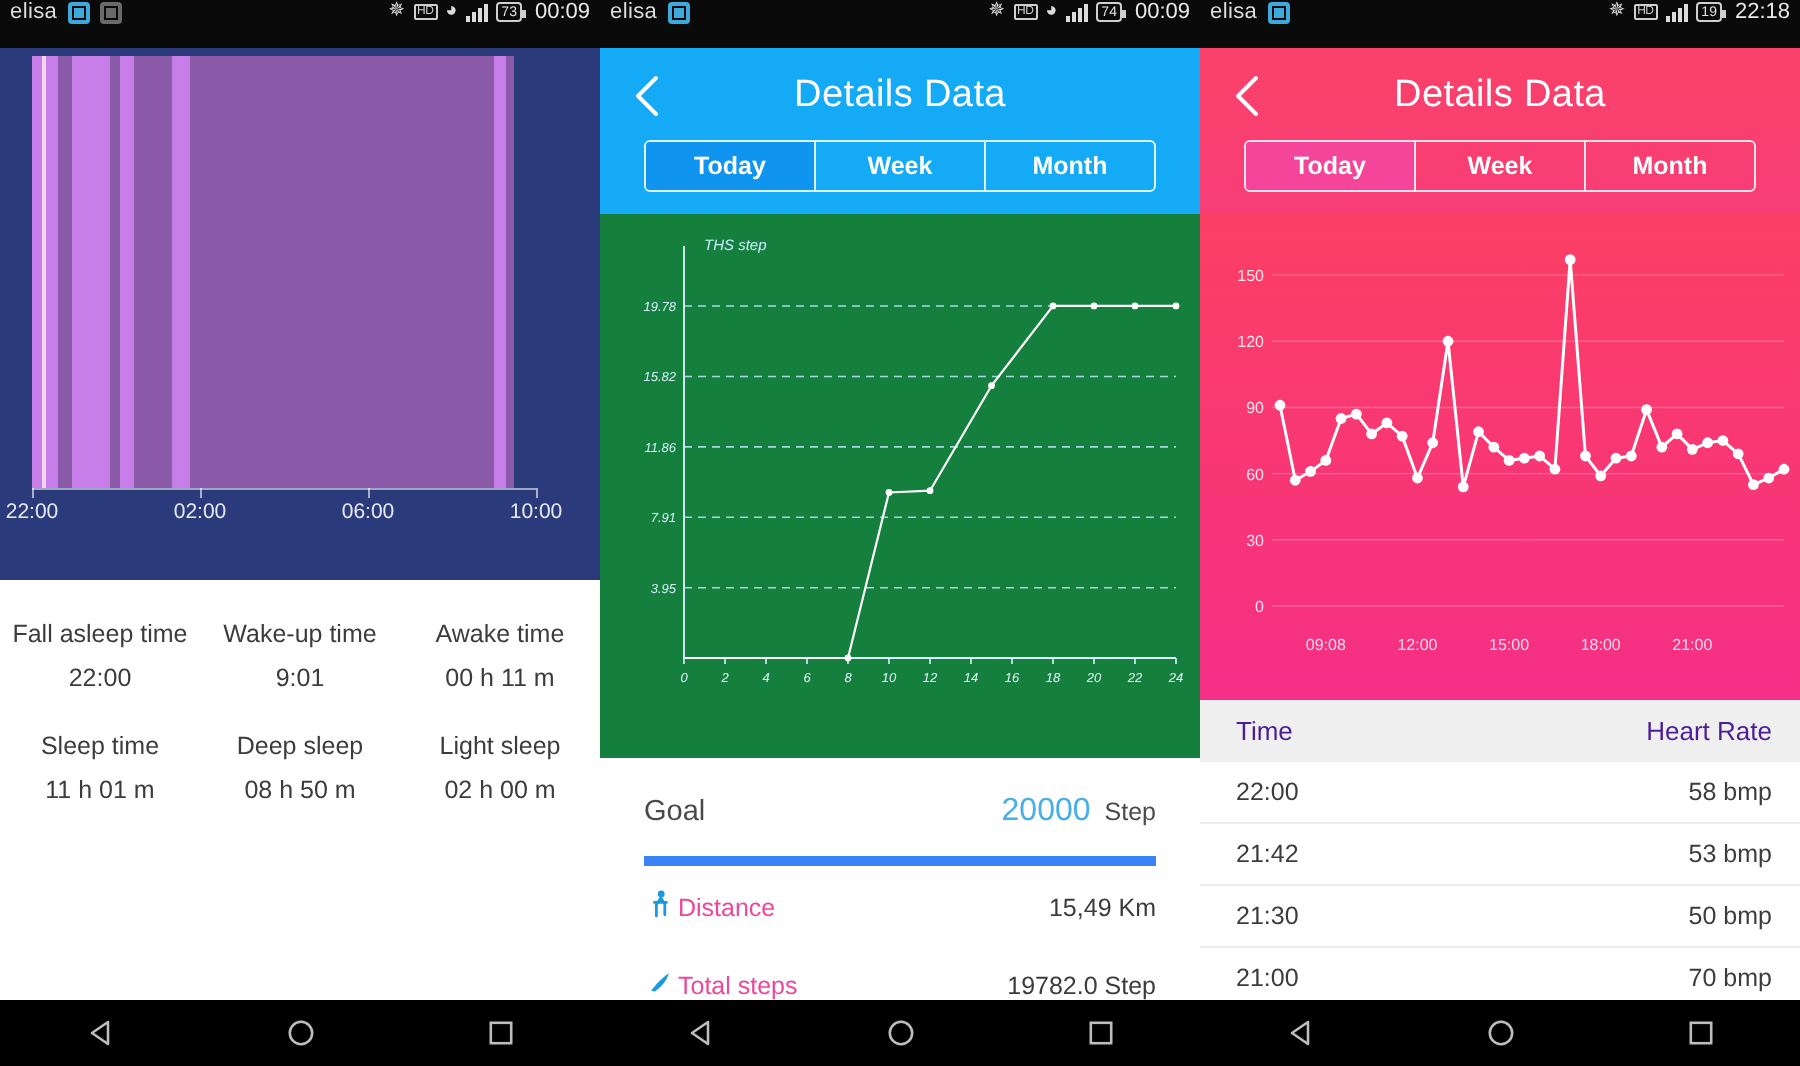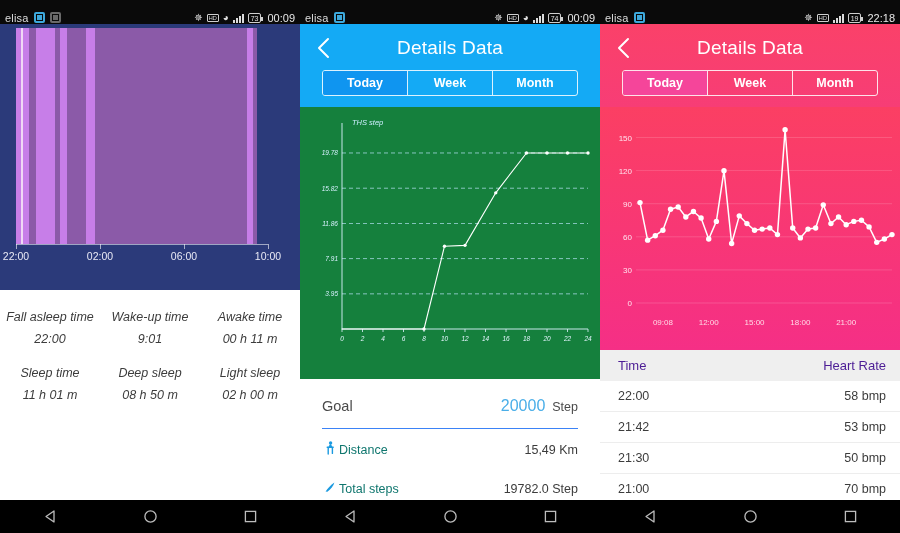--- a/index.html
+++ b/index.html
@@ -7,21 +7,21 @@
     width:900px; height:533px; overflow:hidden;
     font-family:"Liberation Sans", sans-serif;
     background:#000;
   }
   .screens { display:flex; width:900px; height:533px; }
   .panel { width:300px; height:533px; position:relative; overflow:hidden; display:flex; flex-direction:column; }
 
   
   .statusbar {
     height:20px; background:#0a0a0a; color:#d8d8d8;
-    display:flex; align-items:flex-start; padding:12px 5px; font-size:11px; flex:none;
+    display:flex; align-items:flex-end; padding:12px 5px; font-size:11px; flex:none;
   }
   .sb-carrier { font-size:11px; color:#ddd; letter-spacing:.2px; }
   .sb-badge {
     width:11px; height:11px; margin-left:5px; border-radius:2px;
     display:inline-block; position:relative;
   }
   .sb-badge.blue { background:#3da9dc; }
   .sb-badge.grey { background:#6a6a6a; }
   .sb-badge i {
     position:absolute; inset:2px; border:1px solid #0a0a0a; display:block;
@@ -89,44 +89,44 @@
     position:absolute; left:16px; top:220px; width:252px; height:6px;
   }
   .sleep-axis-ticks i { position:absolute; top:0; width:1px; height:5px; background:rgba(255,255,255,.6); }
   .sleep-xlabels {
     position:absolute; left:0; top:226px; width:300px; height:16px;
   }
   .sleep-xlabels span {
     position:absolute; font-size:10.5px; color:#e9e9f5; transform:translateX(-50%);
   }
   .sleep-stats {
-    background:#fff; flex:1; padding:20px 0 6px; display:flex; flex-direction:column; gap:20px;font-style:italic;
+    background:#fff; flex:1; padding:20px 0 6px; display:flex; flex-direction:column; gap:20px;
   }
   .stat-row { display:flex; }
   .stat-cell { flex:1; text-align:center; }
   .stat-label { font-size:12.5px; color:#3c3c3c; margin-bottom:8px; }
   .stat-value { font-size:12.5px; color:#3c3c3c; }
 
   
   .p2 { background:#fff; }
   .p2 .header { background:#14aaf5; }
   .p2-chart { background:#15803d; height:272px; position:relative; flex:none;font-style:italic; }
   .p2-bottom { flex:1; background:#fff; padding:14px 22px 0; }
   .goal-row {
     display:flex; align-items:baseline; padding:4px 0 13px;
-    border-bottom:1px solid #3b82f6;
+    border-bottom:5px solid #3b82f6;
   }
   .goal-label { font-size:14.5px; color:#4a4a4a; }
   .goal-value { margin-left:auto; font-size:16px; color:#4aaee8; }
   .goal-unit { font-size:12.5px; color:#4a4a4a; margin-left:7px; }
   .metric-row {
     display:flex; align-items:center; padding:12px 0 11px;
   }
   .m-icon { width:15px; font-size:12px; color:#1b9ae0; text-align:center; }
-  .m-label { font-size:12.5px; color:#0f766e; margin-left:2px; }
+  .m-label { font-size:12.5px; color:#ec4899; margin-left:2px; }
   .m-value { margin-left:auto; font-size:12.5px; color:#3c3c3c; }
 
   
   .p3 { background:#fff; }
   .p3 .header { background:linear-gradient(180deg,#fa4169 0%,#f73d76 100%); }
   .p3-chart {
     height:243px; flex:none; position:relative;
     background:linear-gradient(180deg,#fb3f63 0%,#f52f86 100%);
   }
   .hr-table { flex:1; background:#fff; overflow:hidden; }

